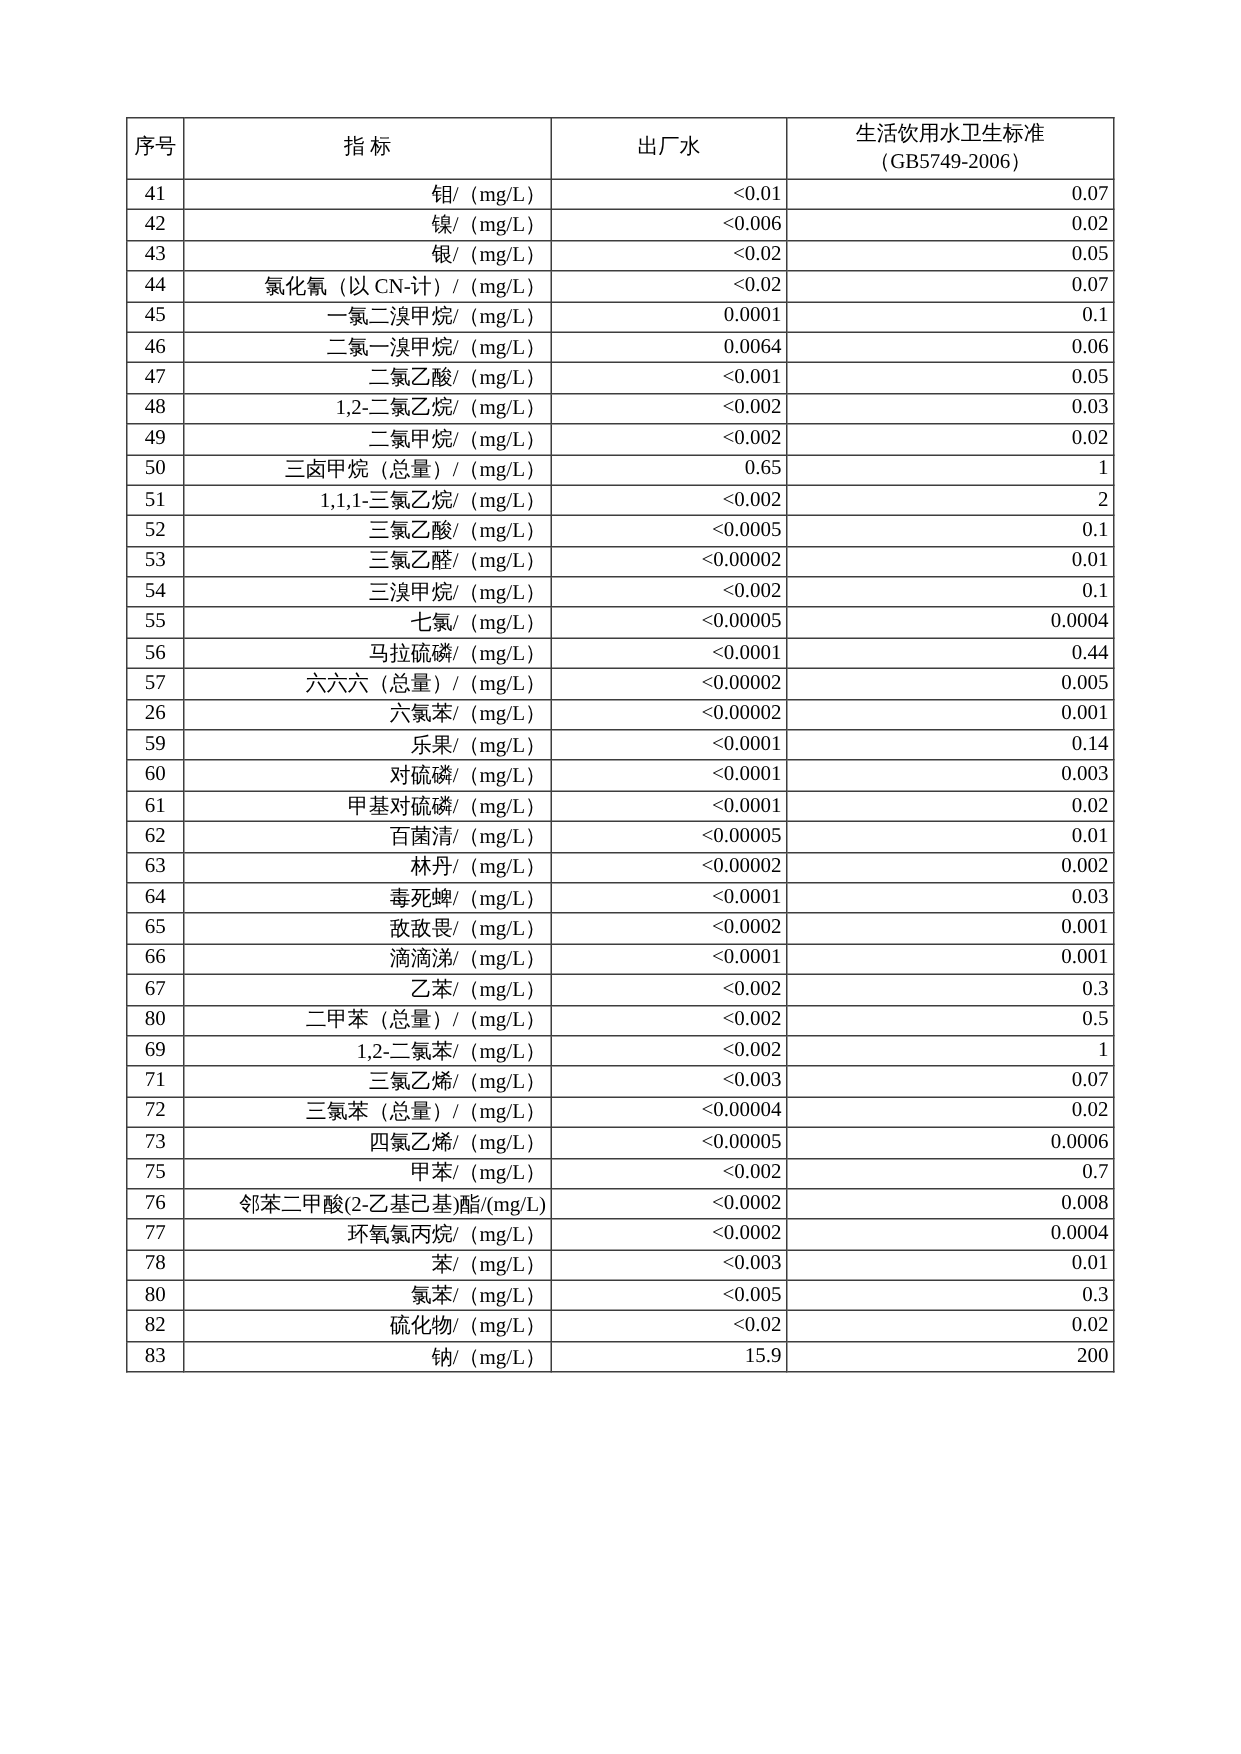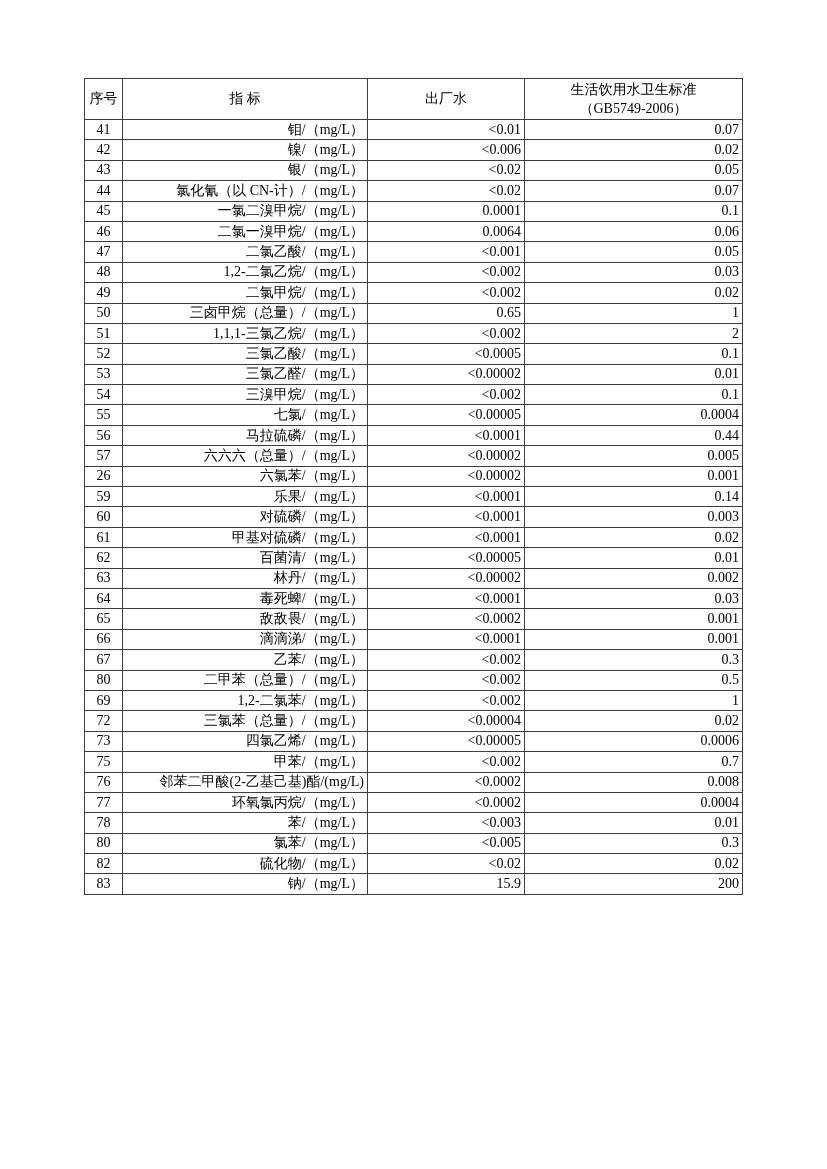--- a/index.html
+++ b/index.html
@@ -275,20 +275,26 @@
   </tr>
 
   <tr>
     <td class="c-no">69</td>
     <td class="c-ind">1,2-二氯苯/（mg/L）</td>
     <td class="c-out">&lt;0.002</td>
     <td class="c-std">1</td>
   </tr>
 
 
+  <tr>
+    <td class="c-no">71</td>
+    <td class="c-ind">三氯乙烯/（mg/L）</td>
+    <td class="c-out">&lt;0.003</td>
+    <td class="c-std">0.07</td>
+  </tr>
 
   <tr>
     <td class="c-no">72</td>
     <td class="c-ind">三氯苯（总量）/（mg/L）</td>
     <td class="c-out">&lt;0.00004</td>
     <td class="c-std">0.02</td>
   </tr>
 
   <tr>
     <td class="c-no">73</td>

